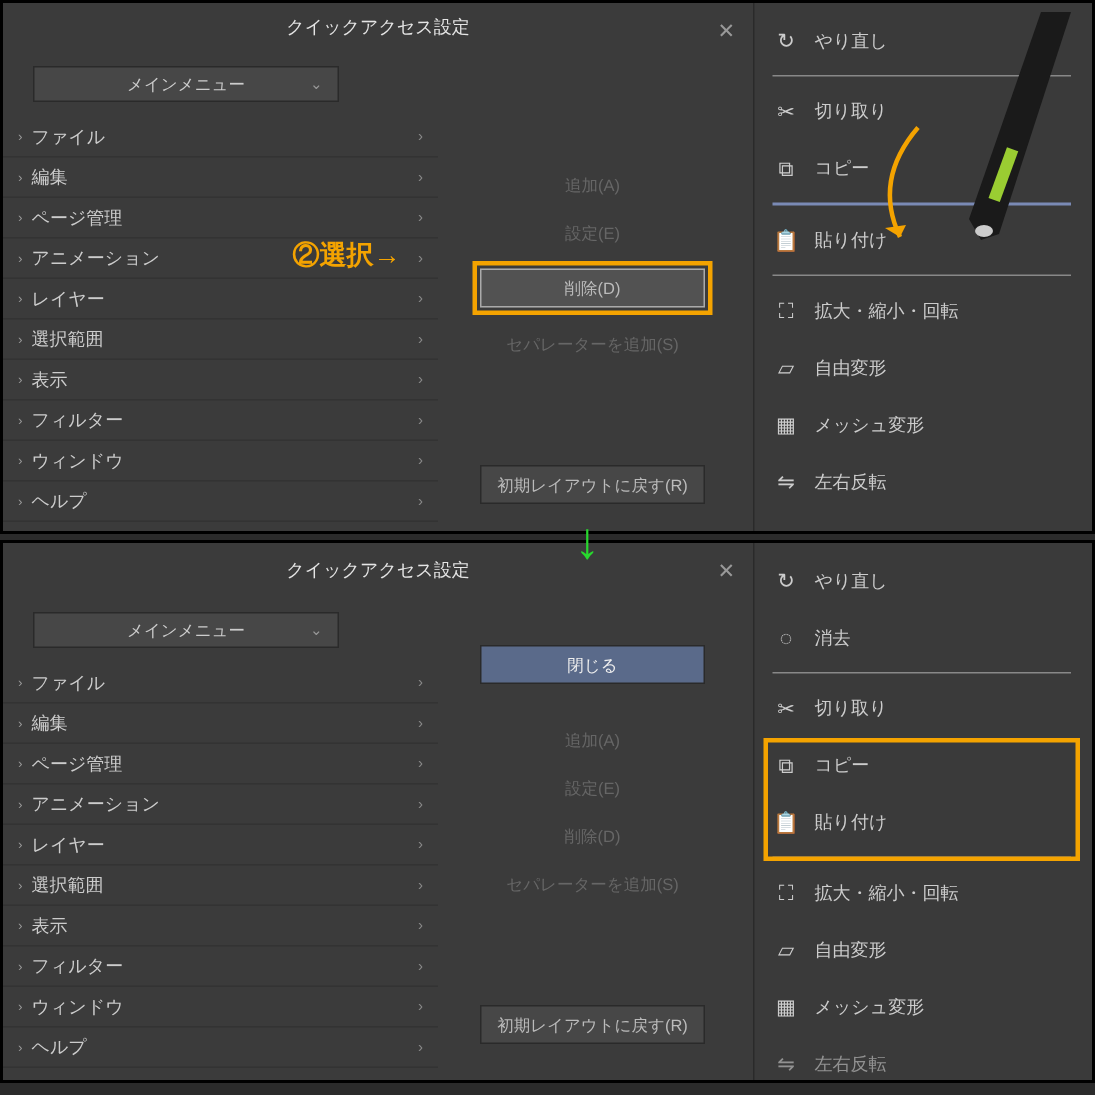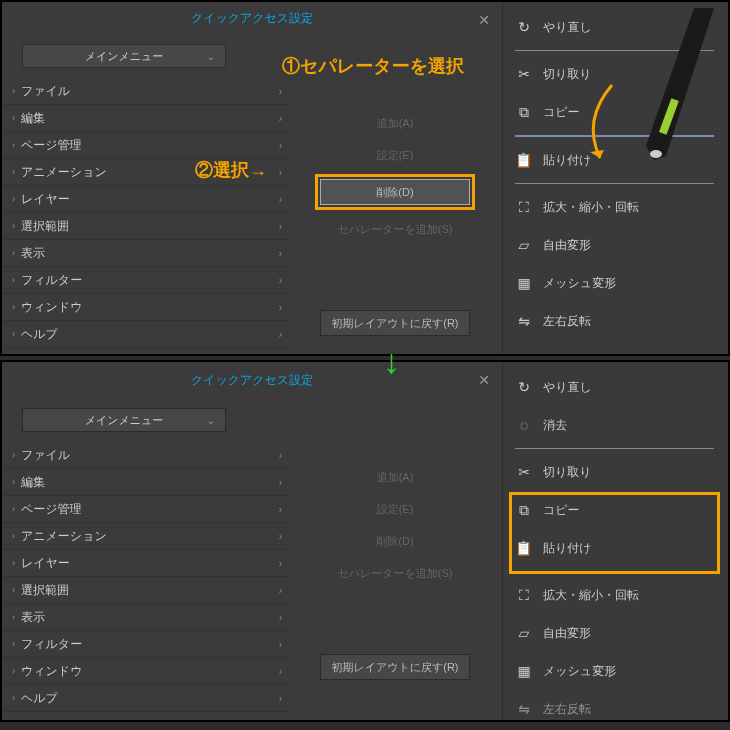--- a/index.html
+++ b/index.html
@@ -28,21 +28,21 @@
   flex-direction: column;
 }
 .panel-header {
   background: #3b3b3b;
   height: 36px;
   display: flex;
   align-items: center;
   justify-content: center;
   position: relative;
 }
-.panel-title { color: #0ea5e9; font-size: 12px; }
+.panel-title { color: #e5e5e5; font-size: 12px; }
 .close-x {
   position: absolute;
   right: 12px;
   top: 10px;
   color: #999;
   font-size: 14px;
   cursor: pointer;
 }
 .panel-body { display: flex; flex: 1; }
 .left-col {
@@ -314,21 +314,20 @@
     <div class="qitem">
       <span class="icon">▦</span>
       <span>メッシュ変形</span>
     </div>
     <div class="qitem">
       <span class="icon">⇋</span>
       <span>左右反転</span>
     </div>
   </div>
 
-  <div class="annot" style="left:280px;top:52px">①セパレーターを選択</div>
   <div class="annot" style="left:193px;top:156px">②選択→</div>
 
   <svg class="arrow-svg" style="left:560px;top:78px" width="70" height="90">
     <path d="M50 5 Q20 40 38 78" stroke="#f4a300" stroke-width="3" fill="none"></path>
     <path d="M38 78 l-10 -6 l14 -2 z" fill="#f4a300"></path>
   </svg>
 
   <svg class="stylus" width="90" height="160">
     <path d="M80 0 L60 0 L12 138 L20 152 L32 148 Z" fill="#1a1a1a"></path>
     <ellipse cx="22" cy="146" rx="6" ry="4" fill="#ccc"></ellipse>
@@ -396,20 +395,23 @@
             <span>ウィンドウ</span>
             <span class="rcaret">›</span>
           </div>
         <div class="tree-item">
             <span class="caret">›</span>
             <span>ヘルプ</span>
             <span class="rcaret">›</span>
           </div>
       </div>
       <div class="right-col">
+        <div class="btn primary">
+            <span>閉じる</span>
+          </div>
         <div style="height:18px"></div>
         <div class="btn ghost">
             <span>追加(A)</span>
           </div>
         <div class="btn ghost">
             <span>設定(E)</span>
           </div>
         <div class="btn ghost">
             <span>削除(D)</span>
           </div>

